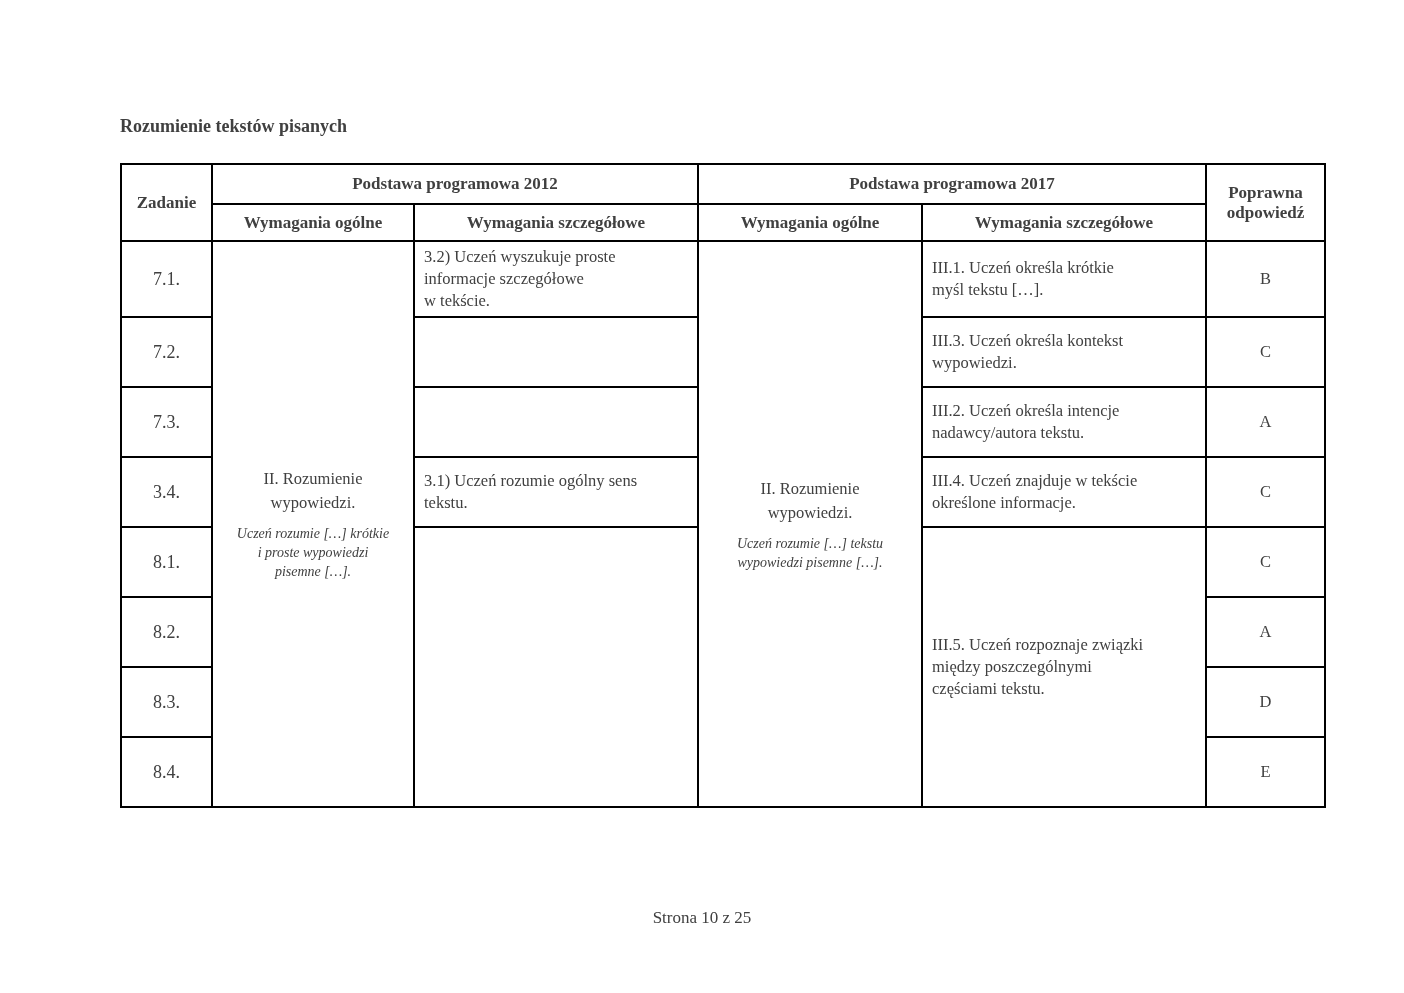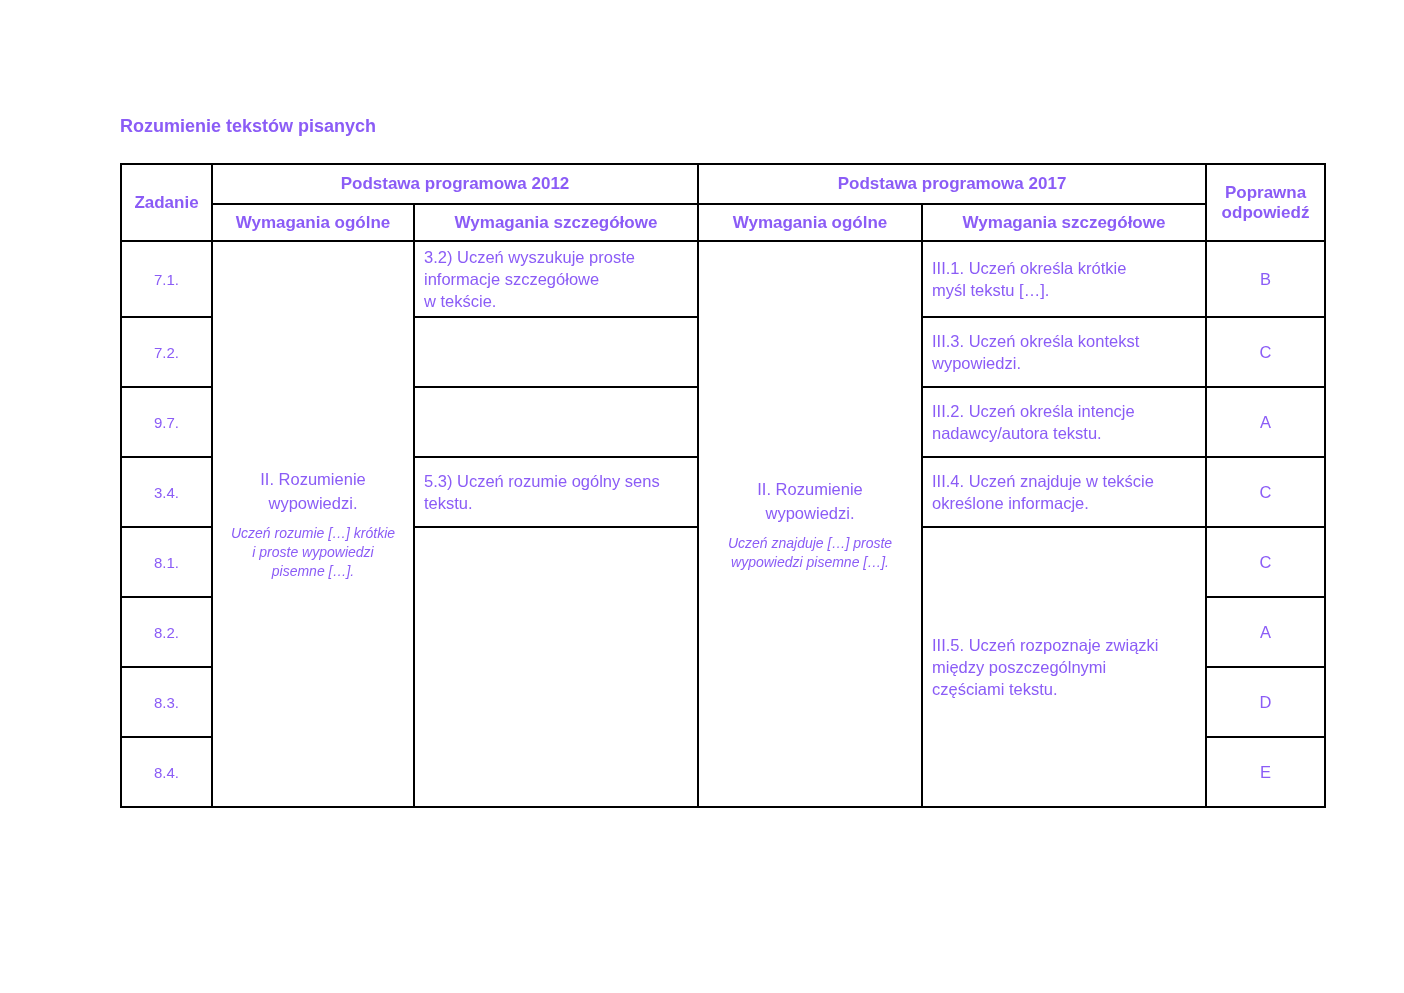--- a/index.html
+++ b/index.html
@@ -1,22 +1,22 @@
 <!DOCTYPE html>
 <html><head>
 <meta charset="utf-8">
 <style>
   html, body { margin: 0; padding: 0; background: #ffffff; }
   .page {
     position: relative;
     width: 1404px;
     height: 993px;
     background: #ffffff;
-    color: #8b5cf6;
-    font-family: Liberation Sans, sans-serif;
+    color: #404040;
+    font-family: Liberation Serif, serif;
     overflow: hidden;
   }
   .title {
     position: absolute;
     left: 120px;
     top: 116px;
     margin: 0;
     font-size: 18px;
     font-weight: bold;
   }
@@ -40,21 +40,21 @@
     vertical-align: middle;
     padding: 2px 4px;
     white-space: pre-line;
   }
   tr.head-1 { height: 40px; }
   tr.head-2 { height: 37px; }
   tbody tr { height: 70px; }
   td.task {
     text-align: center;
     vertical-align: middle;
-    font-size: 15px;
+    font-size: 18px;
   }
   td.det {
     text-align: left;
     vertical-align: middle;
     font-size: 16.5px;
     line-height: 22px;
     padding: 4px 9px;
     white-space: pre-line;
   }
   td.gen {
@@ -129,44 +129,44 @@
           <div class="gen-note">Uczeń rozumie […] krótkie
 i proste wypowiedzi
 pisemne […].</div>
         </td>
         <td class="det">3.2) Uczeń wyszukuje proste
 informacje szczegółowe
 w tekście.</td>
         <td class="gen" rowspan="8">
           <div class="gen-main">II. Rozumienie
 wypowiedzi.</div>
-          <div class="gen-note">Uczeń znajduje […] proste
+          <div class="gen-note">Uczeń rozumie […] tekstu
 wypowiedzi pisemne […].</div>
         </td>
         <td class="det">III.1. Uczeń określa krótkie
 myśl tekstu […].</td>
         <td class="ans">B</td>
       </tr>
       <tr>
         <td class="task">7.2.</td>
         <td class="det"></td>
         <td class="det">III.3. Uczeń określa kontekst
 wypowiedzi.</td>
         <td class="ans">C</td>
       </tr>
       <tr>
-        <td class="task">9.7.</td>
+        <td class="task">7.3.</td>
         <td class="det"></td>
         <td class="det">III.2. Uczeń określa intencje
 nadawcy/autora tekstu.</td>
         <td class="ans">A</td>
       </tr>
       <tr>
         <td class="task">3.4.</td>
-        <td class="det">5.3) Uczeń rozumie ogólny sens
+        <td class="det">3.1) Uczeń rozumie ogólny sens
 tekstu.</td>
         <td class="det">III.4. Uczeń znajduje w tekście
 określone informacje.</td>
         <td class="ans">C</td>
       </tr>
       <tr>
         <td class="task">8.1.</td>
         <td class="det" rowspan="4"></td>
         <td class="det" rowspan="4">III.5. Uczeń rozpoznaje związki
 między poszczególnymi
@@ -181,14 +181,15 @@
         <td class="task">8.3.</td>
         <td class="ans">D</td>
       </tr>
       <tr>
         <td class="task">8.4.</td>
         <td class="ans">E</td>
       </tr>
     </tbody>
   </table>
 
+  <div class="footer">Strona 10 z 25</div>
 
 </div>
 
 </body></html>

